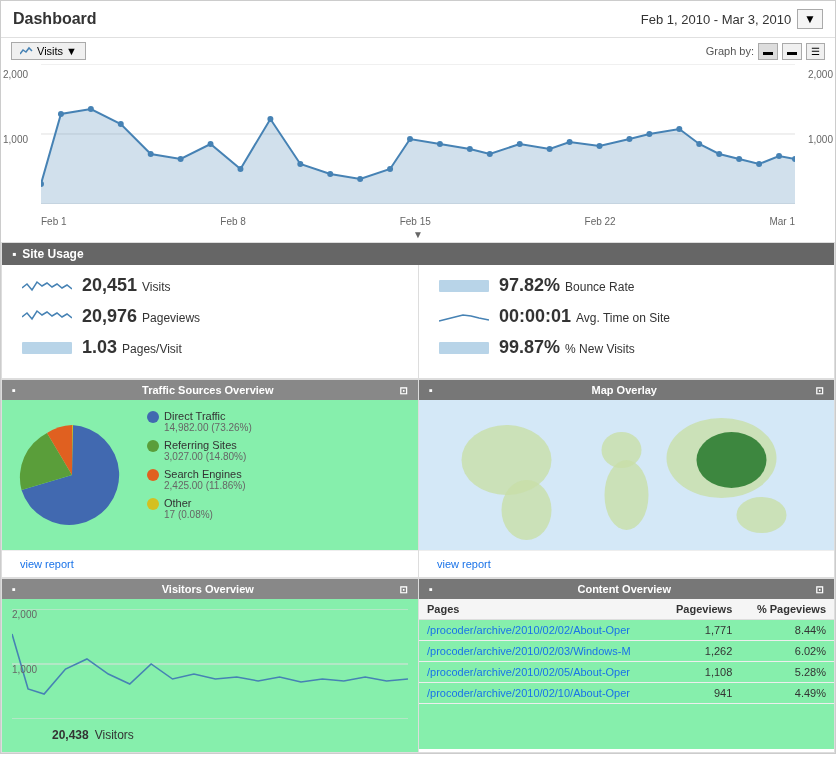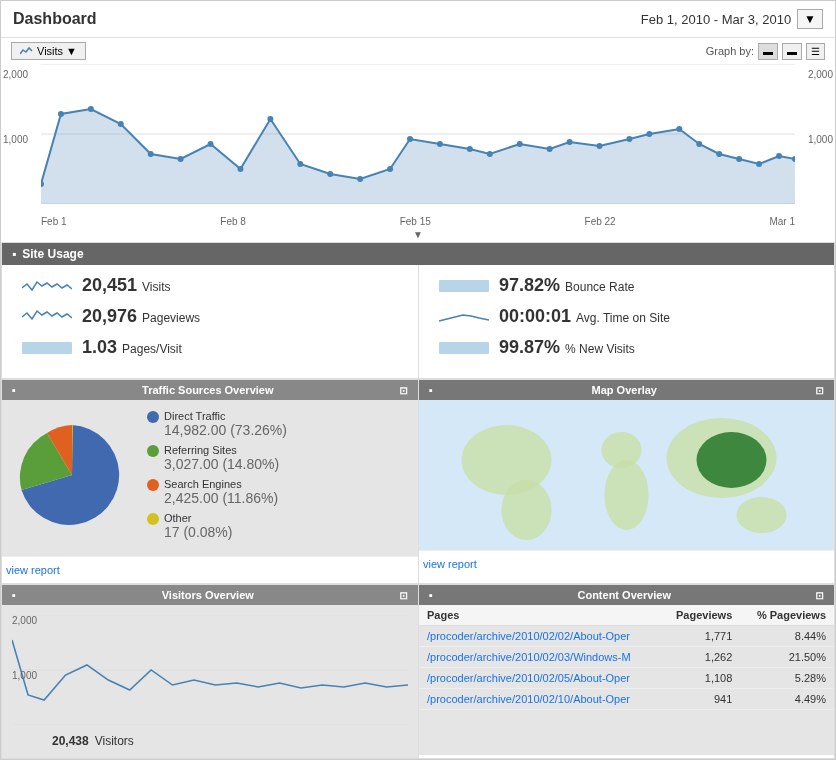--- a/index.html
+++ b/index.html
@@ -42,31 +42,31 @@
     .metric-value-label { display: flex; align-items: baseline; gap: 5px; }
     .divider-v { border-left: 1px solid #ddd; }
     
     
     .panels-row { display: grid; grid-template-columns: 1fr 1fr; gap: 0; border-top: 1px solid #ddd; }
     .panel { border: 1px solid #ddd; border-top: none; }
     .panel-left { border-right: none; }
     .panel-header { background: #888; color: #fff; padding: 4px 10px; font-size: 11px; font-weight: bold; display: flex; justify-content: space-between; align-items: center; }
     .panel-header-right { background: #777; }
     .panel-icon { font-size: 10px; cursor: pointer; }
-    .panel-body { padding: 10px; min-height: 150px; background: #e5e5e5; }
-    .panel-footer { padding: 6px 4px; border-top: 1px solid #eee; }
+    .panel-body { padding: 10px; min-height: 150px; background: #86efac; }
+    .panel-footer { padding: 6px 18px; border-top: 1px solid #eee; }
     .view-report { color: #1a73e8; font-size: 11px; cursor: pointer; text-decoration: none; }
     
     
     .pie-section { display: flex; align-items: flex-start; gap: 15px; }
     .legend { font-size: 11px; }
     .legend-item { display: flex; align-items: flex-start; gap: 5px; margin-bottom: 6px; }
     .legend-dot { width: 12px; height: 12px; border-radius: 50%; flex-shrink: 0; margin-top: 1px; }
     .legend-text { color: #333; }
-    .legend-value { color: #666; font-size: 14px; }
+    .legend-value { color: #666; font-size: 10px; }
     
     
     .map-container { background: #d4e8f7; height: 150px; position: relative; overflow: hidden; }
     .visitors-value { font-size: 12px; font-weight: bold; margin-top: 5px; margin-left: 40px; }
     
     
     .content-table { width: 100%; border-collapse: collapse; font-size: 11px; }
     .content-table th { text-align: left; padding: 4px 8px; color: #333; font-weight: bold; border-bottom: 1px solid #ddd; background: #f5f5f5; }
     .content-table th.num { text-align: right; }
     .content-table td { padding: 4px 8px; border-bottom: 1px solid #eee; color: #1a73e8; }
@@ -379,21 +379,21 @@
           </thead>
           <tbody>
             <tr class="table-row">
               <td>/procoder/archive/2010/02/02/About-Oper</td>
               <td class="num">1,771</td>
               <td class="num">8.44%</td>
             </tr>
             <tr class="table-row">
               <td>/procoder/archive/2010/02/03/Windows-M</td>
               <td class="num">1,262</td>
-              <td class="num">21.50%</td>
+              <td class="num">6.02%</td>
             </tr>
             <tr class="table-row">
               <td>/procoder/archive/2010/02/05/About-Oper</td>
               <td class="num">1,108</td>
               <td class="num">5.28%</td>
             </tr>
             <tr class="table-row">
               <td>/procoder/archive/2010/02/10/About-Oper</td>
               <td class="num">941</td>
               <td class="num">4.49%</td>

